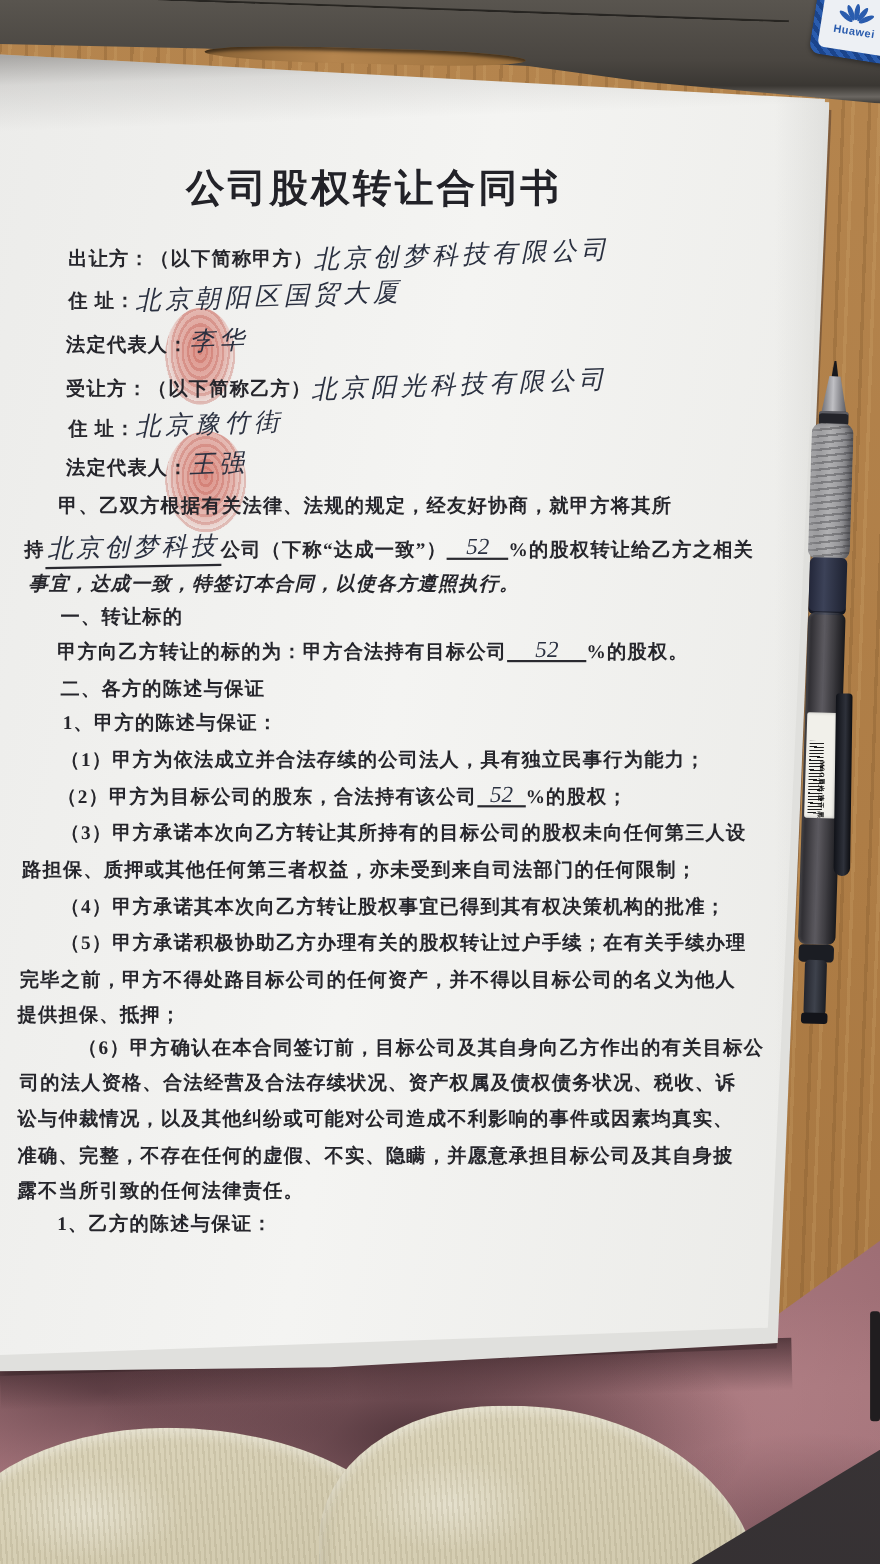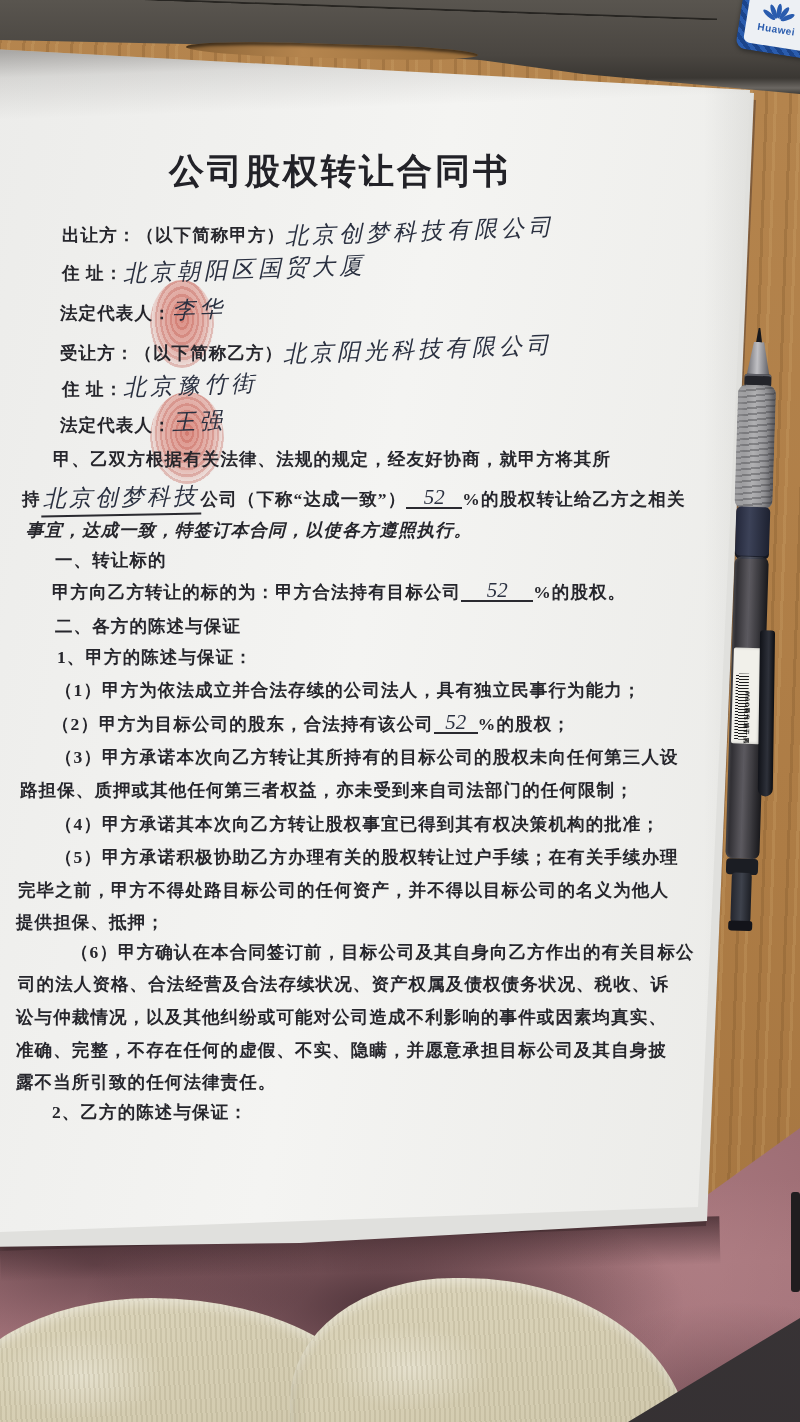--- a/index.html
+++ b/index.html
@@ -168,21 +168,21 @@
       <div class="line" style="left: 20px; top: 778px;"><span class="p">路担保、质押或其他任何第三者权益，亦未受到来自司法部门的任何限制；</span></div>
       <div class="line" style="left: 55px; top: 812px;"><span class="p">（4）甲方承诺其本次向乙方转让股权事宜已得到其有权决策机构的批准；</span></div>
       <div class="line" style="left: 55px; top: 845px;"><span class="p">（5）甲方承诺积极协助乙方办理有关的股权转让过户手续；在有关手续办理</span></div>
       <div class="line" style="left: 18px; top: 878px;"><span class="p">完毕之前，甲方不得处路目标公司的任何资产，并不得以目标公司的名义为他人</span></div>
       <div class="line" style="left: 16px; top: 910px;"><span class="p">提供担保、抵押；</span></div>
       <div class="line" style="left: 55px; top: 940px; margin-left: 16px;"><span class="p">（6）甲方确认在本合同签订前，目标公司及其自身向乙方作出的有关目标公</span></div>
       <div class="line" style="left: 18px; top: 972px;"><span class="p">司的法人资格、合法经营及合法存续状况、资产权属及债权债务状况、税收、诉</span></div>
       <div class="line" style="left: 16px; top: 1038px;"><span class="p">准确、完整，不存在任何的虚假、不实、隐瞒，并愿意承担目标公司及其自身披</span></div>
       <div class="line" style="left: 16px; top: 1005px;"><span class="p">讼与仲裁情况，以及其他纠纷或可能对公司造成不利影响的事件或因素均真实、</span></div>
       <div class="line" style="left: 16px; top: 1070px;"><span class="p">露不当所引致的任何法律责任。</span></div>
-      <div class="line" style="left: 52px; top: 1100px;"><span class="p">2、乙方的陈述与保证：</span></div>
+      <div class="line" style="left: 52px; top: 1100px;"><span class="p">1、乙方的陈述与保证：</span></div>
     </div>
 
   <div id="laptop" class="abs"></div>
   <div id="touchpad-line" class="abs"></div>
   <div id="wood-sliver" class="abs"></div>
 
   <div id="sticker" class="abs">
     <div id="sticker-inner">
       <svg width="36" height="20" viewBox="0 0 36 20">
         <g fill="#2a5cae">

